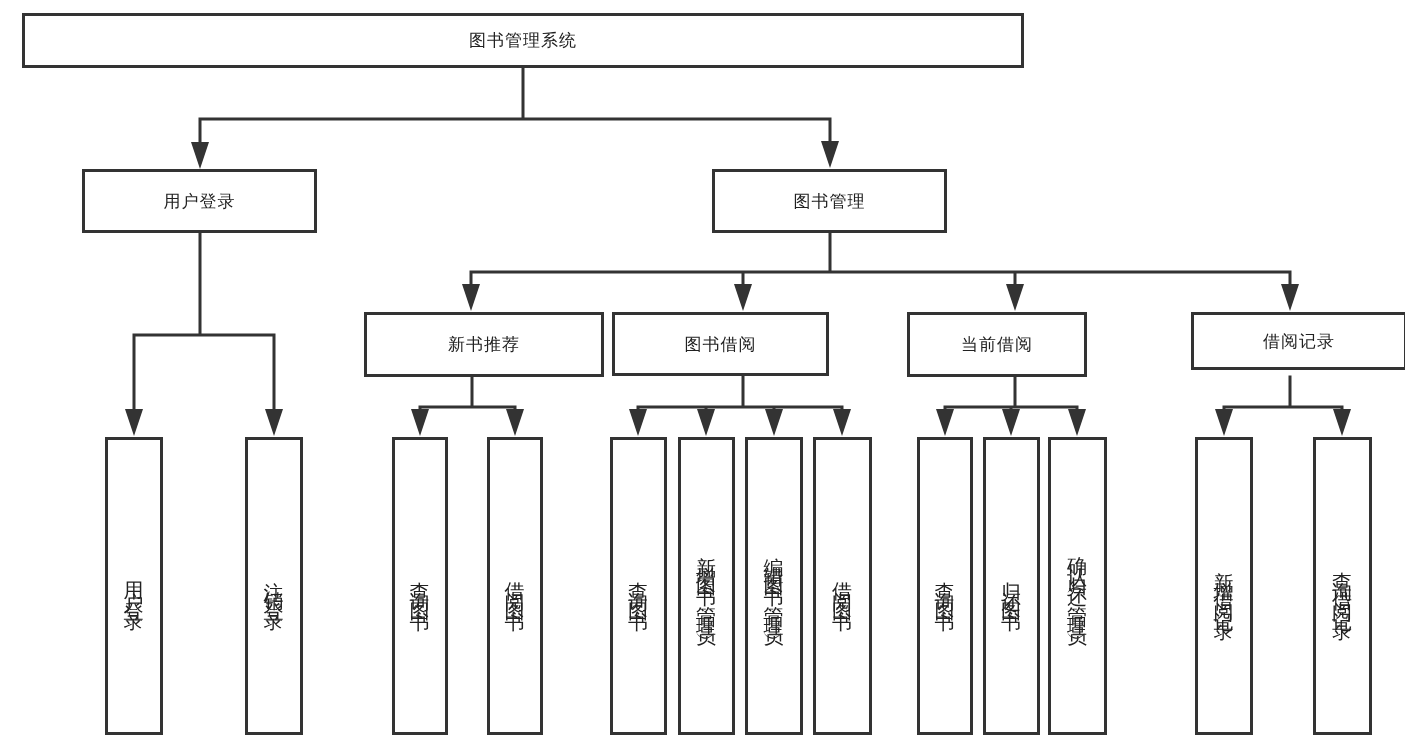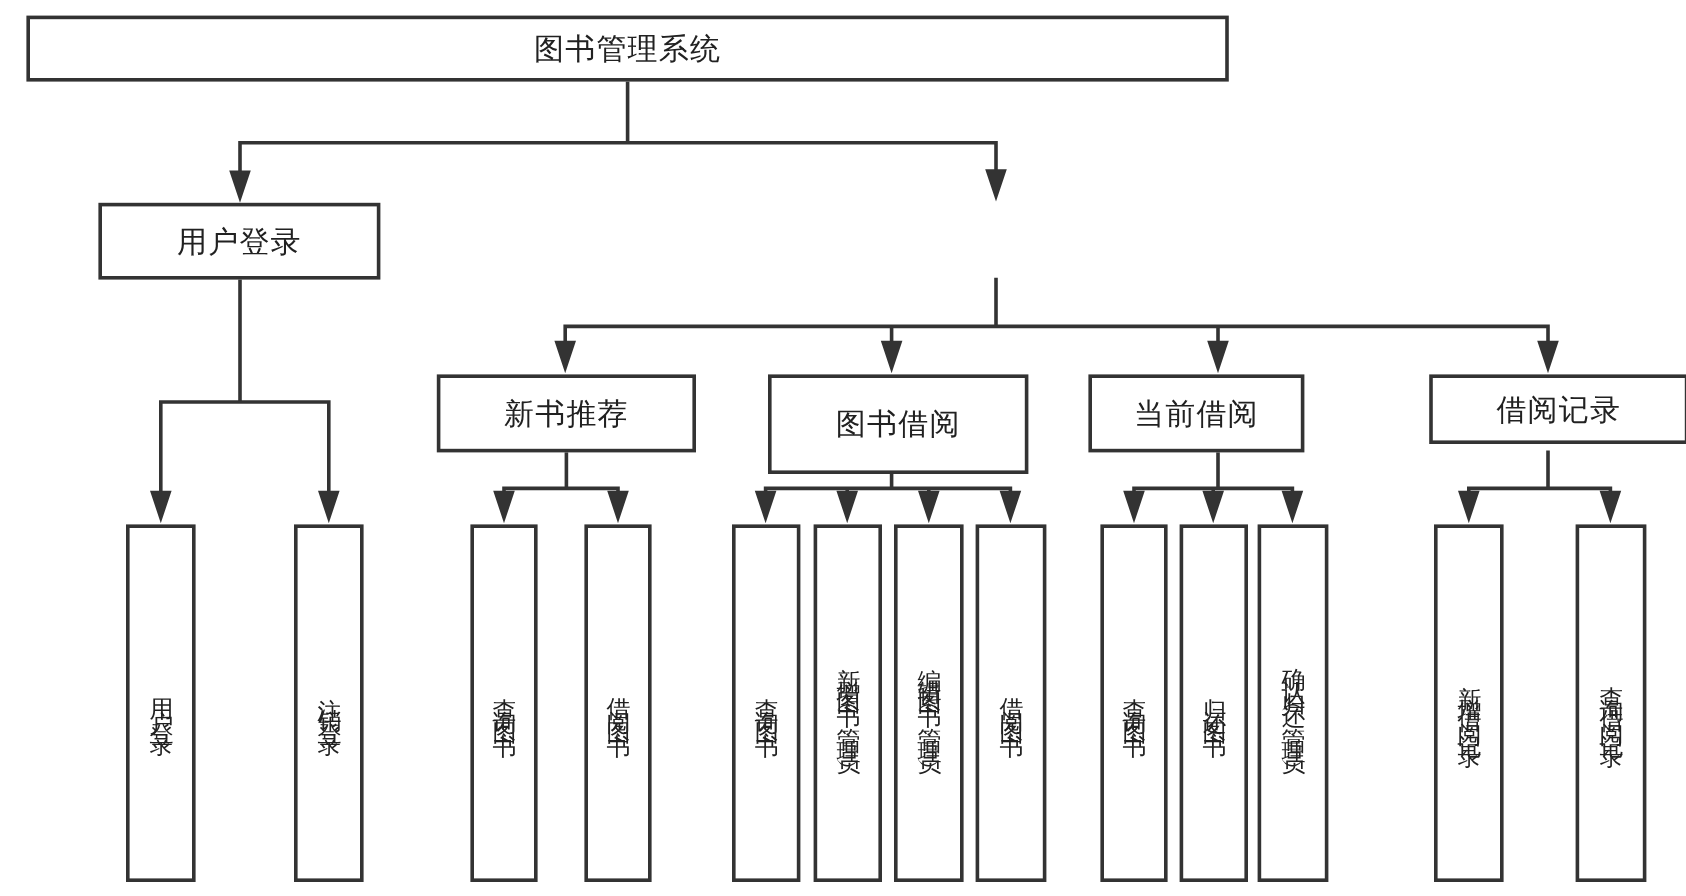--- a/index.html
+++ b/index.html
@@ -16,21 +16,21 @@
   .box {
     position: absolute;
     background: #ffffff;
     border: 3px solid #333333;
     display: flex;
     align-items: center;
     justify-content: center;
     color: #212121;
   }
   .hlabel {
-    font-size: 25px;
+    font-size: 17px;
     letter-spacing: 1px;
     white-space: nowrap;
   }
   .vlabel {
     writing-mode: vertical-rl;
     text-orientation: mixed;
     font-size: 20px;
     line-height: 1.1;
     letter-spacing: 10px;
     white-space: nowrap;
@@ -90,25 +90,28 @@
       M1333 409 L1351 409 L1342 436 Z"></path>
   </svg>
 
   <div class="box" style="left:22px;top:13px;width:1002px;height:55px">
     <span class="hlabel">图书管理系统</span>
   </div>
 
   <div class="box" style="left:82px;top:169px;width:235px;height:64px">
     <span class="hlabel">用户登录</span>
   </div>
+  <div class="box" style="left:712px;top:169px;width:235px;height:64px">
+    <span class="hlabel">图书管理</span>
+  </div>
 
-  <div class="box" style="left:364px;top:312px;width:216px;height:65px">
+  <div class="box" style="left:364px;top:312px;width:240px;height:65px">
     <span class="hlabel">新书推荐</span>
   </div>
-  <div class="box" style="left:640px;top:312px;width:217px;height:83px">
+  <div class="box" style="left:612px;top:312px;width:217px;height:64px">
     <span class="hlabel">图书借阅</span>
   </div>
   <div class="box" style="left:907px;top:312px;width:180px;height:65px">
     <span class="hlabel">当前借阅</span>
   </div>
   <div class="box" style="left:1191px;top:312px;width:216px;height:58px">
     <span class="hlabel">借阅记录</span>
   </div>
 
   <div class="box" style="left:105px;top:437px;width:58px;height:298px">

